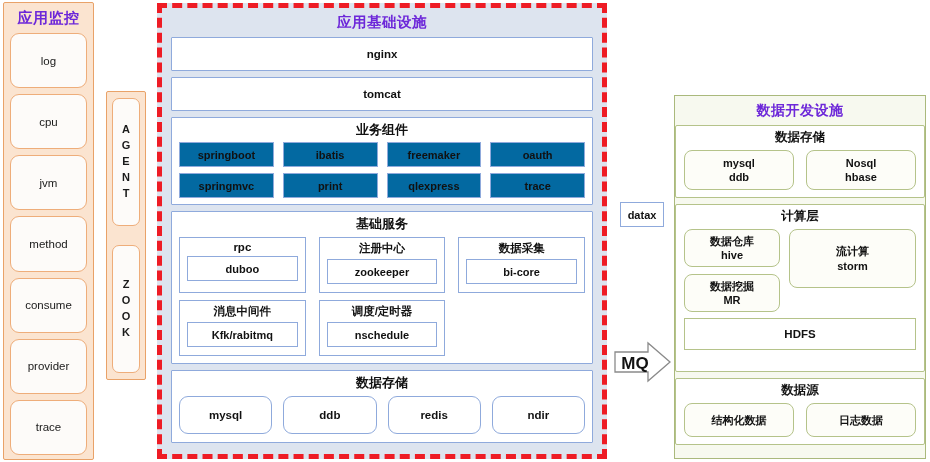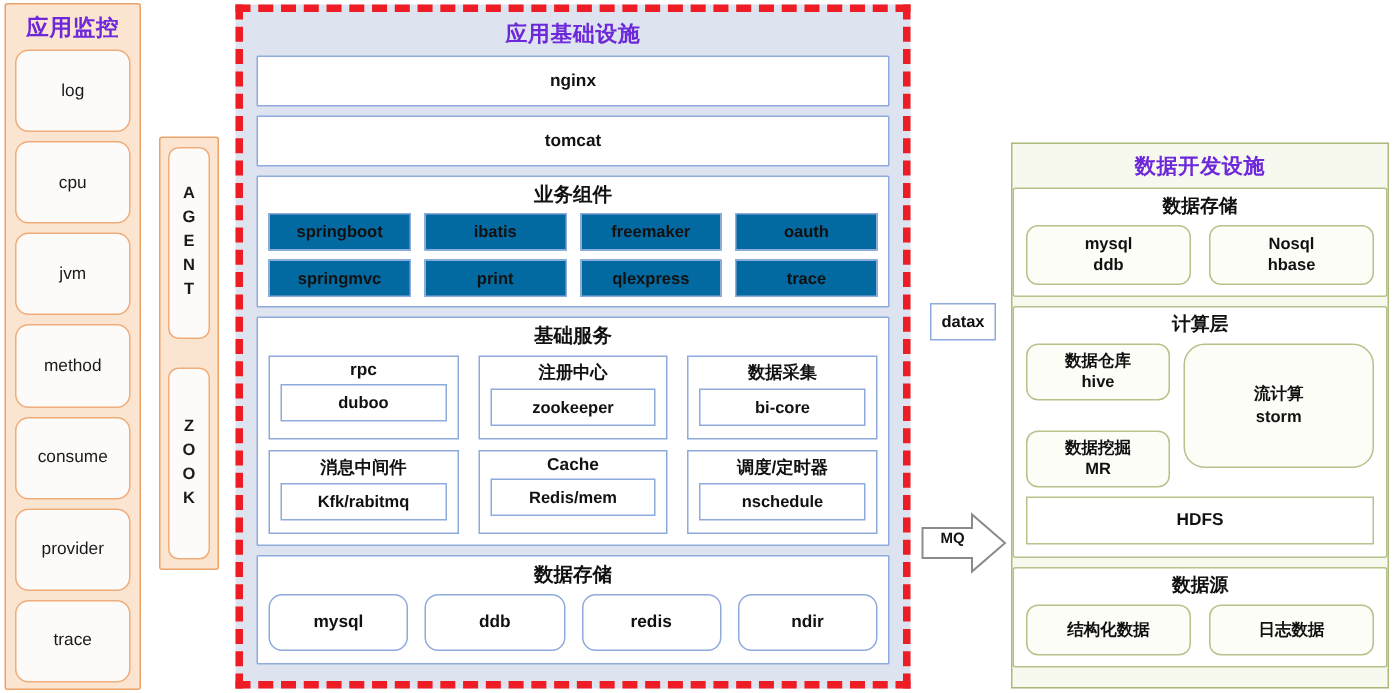--- a/index.html
+++ b/index.html
@@ -140,21 +140,21 @@
   }
   #mq-arrow {
     position: absolute;
     left: 614px; top: 341px;
     width: 58px; height: 42px;
   }
   #mq-arrow svg { display:block; }
   #mq-arrow .mq-text {
     position:absolute; left: 4px; top: 13px;
     width: 34px; text-align:center;
-    font-size: 10px; font-weight: bold; color:#111;
+    font-size: 17px; font-weight: bold; color:#111;
   }
 
   
   #data-dev {
     position: absolute;
     left: 674px; top: 95px;
     width: 252px; height: 364px;
     background: #f7f9ef;
     border: 1.5px solid #aab97c;
     padding: 3px 0 7px;
@@ -174,23 +174,23 @@
     display:flex; flex-direction:column; align-items:center; justify-content:center;
     font-size: 11px; font-weight: bold; color:#111; line-height:1.3;
   }
   .g-chip .sub { font-weight: bold; }
   .dd-row2 { display:grid; grid-template-columns: 1fr 1fr; gap: 12px; }
   #dd-storage .g-chip { height: 40px; }
 
   
   #compute-layer { flex: 1 1 auto; display:flex; flex-direction:column; }
   .compute-main { display:grid; grid-template-columns: 96px 1fr; gap: 9px; margin-bottom: 6px; }
-  .compute-left { display:flex; flex-direction:column; gap: 20px; }
+  .compute-left { display:flex; flex-direction:column; gap: 7px; }
   .compute-left .g-chip { height: 38px; }
-  #stream-chip { height: 83px; border-radius: 14px; }
+  #stream-chip { height: 59px; }
   #hdfs-box {
     background:#fff; border:1.2px solid #b5c38a;
     height: 32px; display:flex; align-items:center; justify-content:center;
     font-size: 11.5px; font-weight: bold; color:#111;
   }
   
   #dd-source .dd-row2 .g-chip { height: 34px; }
 </style>
 </head>
 <body>
@@ -257,24 +257,20 @@
           <div class="svc-title">注册中心</div>
           <div class="svc-inner">zookeeper</div>
         </div>
         <div class="svc-card">
           <div class="svc-title">数据采集</div>
           <div class="svc-inner">bi-core</div>
         </div>
         <div class="svc-card">
           <div class="svc-title">消息中间件</div>
           <div class="svc-inner">Kfk/rabitmq</div>
-        </div>
-        <div class="svc-card">
-          <div class="svc-title">Cache</div>
-          <div class="svc-inner">Redis/mem</div>
         </div>
         <div class="svc-card">
           <div class="svc-title">调度/定时器</div>
           <div class="svc-inner">nschedule</div>
         </div>
       </div>
     </div>
 
     <div class="blue-box" id="center-storage">
       <div class="group-title">数据存储</div>

